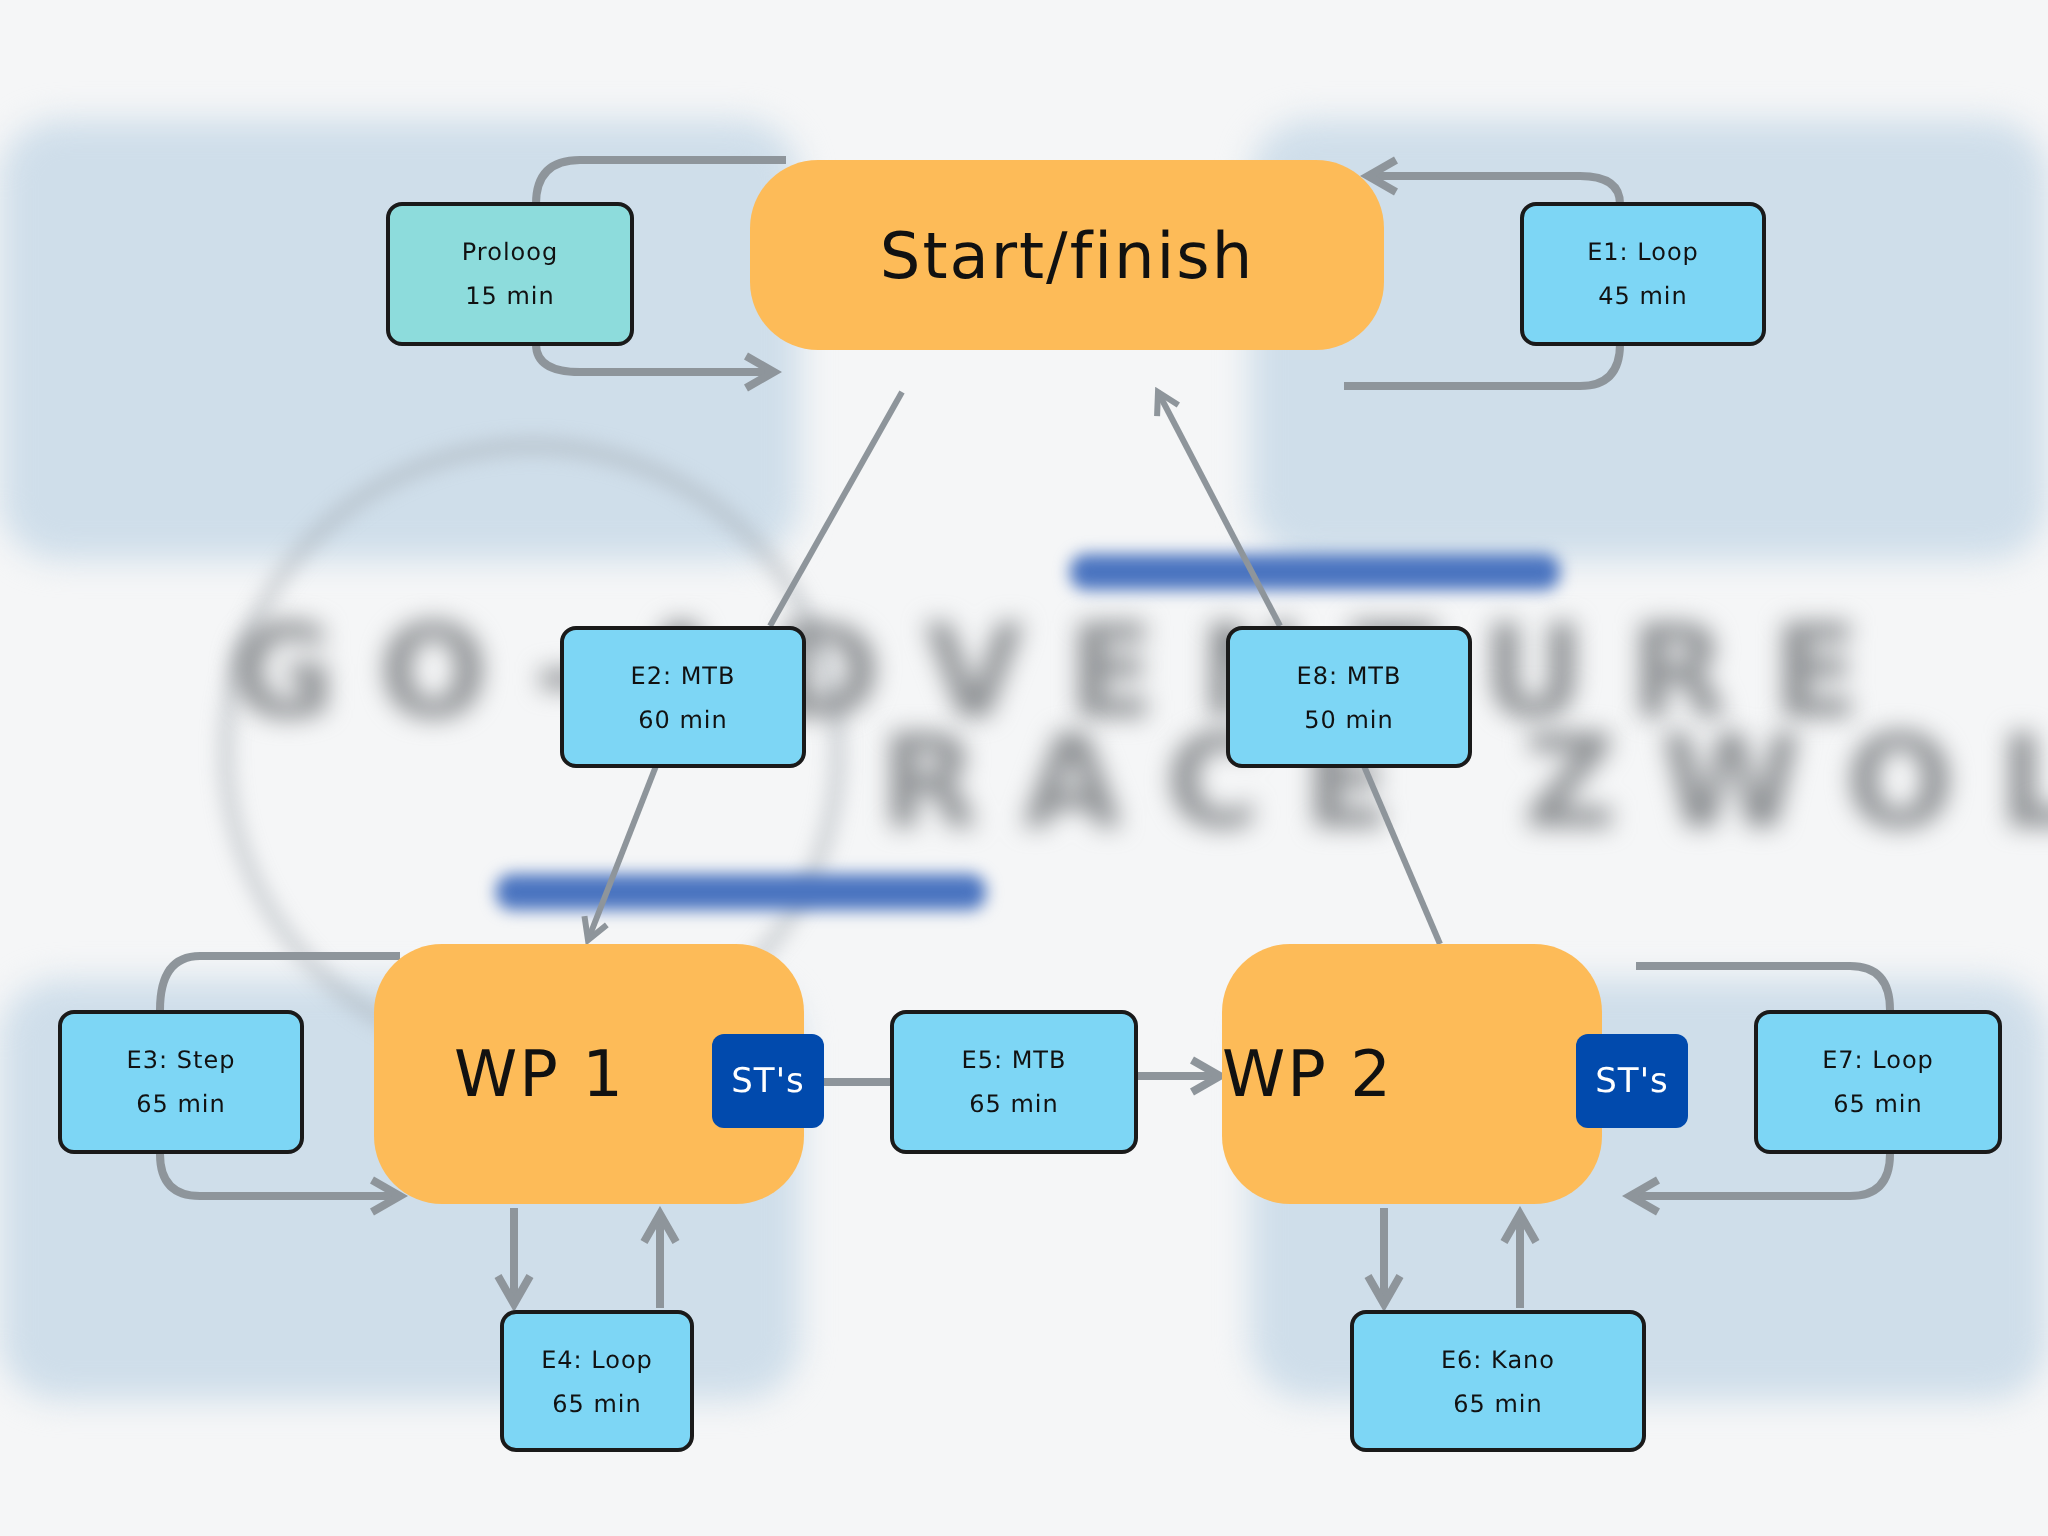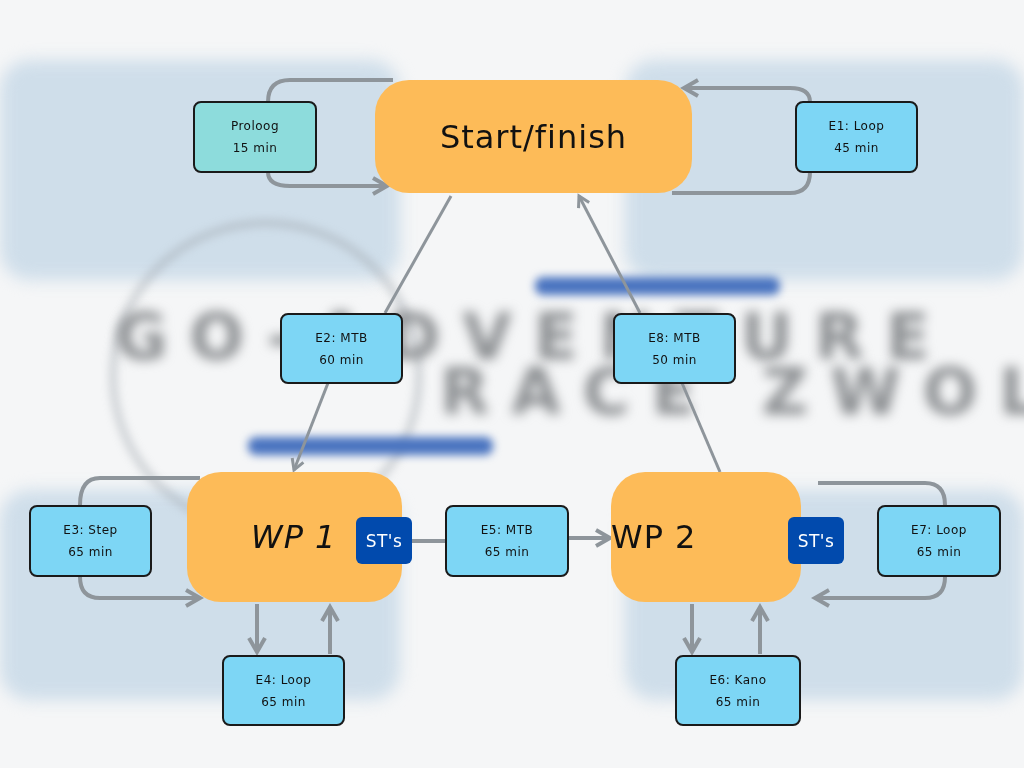--- a/index.html
+++ b/index.html
@@ -71,59 +71,59 @@
     <path d="M568,538 L610,538" marker-end="url(#arr)"></path>
   </g>
   <g fill="none" stroke="#8e959b" stroke-width="3">
     <path d="M451,196 L385,313"></path>
     <path d="M328,383 L294,470" marker-end="url(#arr)"></path>
     <path d="M720,472 L682,383"></path>
     <path d="M640,313 L579,196" marker-end="url(#arr)"></path>
   </g>
 </svg>
 
-<div class="node" style="left:375px;top:80px;width:317px;height:113px;">
+<div class="node" style="left:375px;top:80px;width:317px;height:95px;">
   <span>Start/finish</span>
 </div>
 
-<div class="node" style="left:187px;top:472px;width:215px;height:130px;justify-content:flex-start;padding-left:64px;box-sizing:border-box;font-style:italic;">
+<div class="node" style="left:187px;top:472px;width:215px;height:130px;justify-content:flex-start;padding-left:40px;box-sizing:border-box;">
   <span>WP 1</span>
 </div>
 <div class="sts" style="left:356px;top:517px;width:56px;height:47px;">ST's</div>
 
 <div class="node" style="left:611px;top:472px;width:190px;height:130px;justify-content:flex-start;box-sizing:border-box;">
   <span>WP 2</span>
 </div>
 <div class="sts" style="left:788px;top:517px;width:56px;height:47px;">ST's</div>
 
 <div class="stage prolog" style="left:193px;top:101px;width:124px;height:72px;">
   <span>Proloog</span>
   <span>15 min</span>
 </div>
-<div class="stage" style="left:795px;top:101px;width:123px;height:72px;">
+<div class="stage" style="left:760px;top:101px;width:123px;height:72px;">
   <span>E1: Loop</span>
   <span>45 min</span>
 </div>
 <div class="stage" style="left:280px;top:313px;width:123px;height:71px;">
   <span>E2: MTB</span>
   <span>60 min</span>
 </div>
 <div class="stage" style="left:29px;top:505px;width:123px;height:72px;">
   <span>E3: Step</span>
   <span>65 min</span>
 </div>
-<div class="stage" style="left:222px;top:655px;width:123px;height:71px;">
+<div class="stage" style="left:250px;top:655px;width:97px;height:71px;">
   <span>E4: Loop</span>
   <span>65 min</span>
 </div>
 <div class="stage" style="left:445px;top:505px;width:124px;height:72px;align-items:center;">
   <span>E5: MTB</span>
   <span>65 min</span>
 </div>
-<div class="stage" style="left:675px;top:655px;width:126px;height:71px;">
+<div class="stage" style="left:675px;top:655px;width:148px;height:71px;">
   <span>E6: Kano</span>
   <span>65 min</span>
 </div>
 <div class="stage" style="left:877px;top:505px;width:124px;height:72px;">
   <span>E7: Loop</span>
   <span>65 min</span>
 </div>
 <div class="stage" style="left:613px;top:313px;width:123px;height:71px;">
   <span>E8: MTB</span>
   <span>50 min</span>

